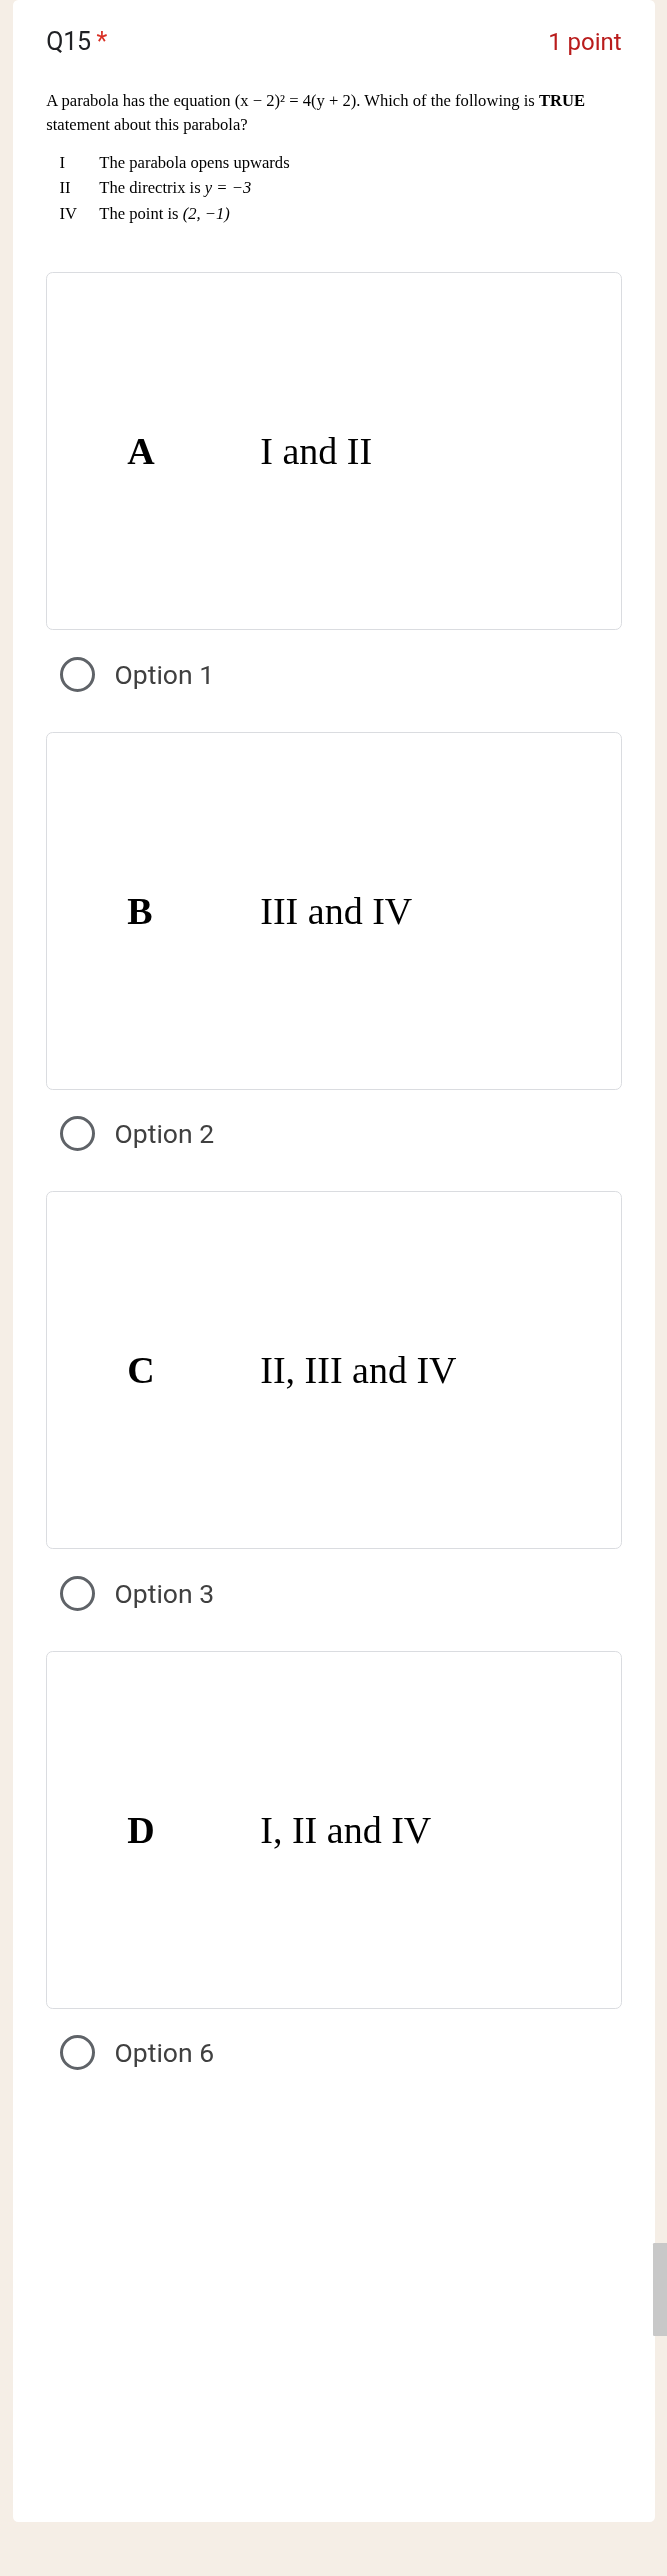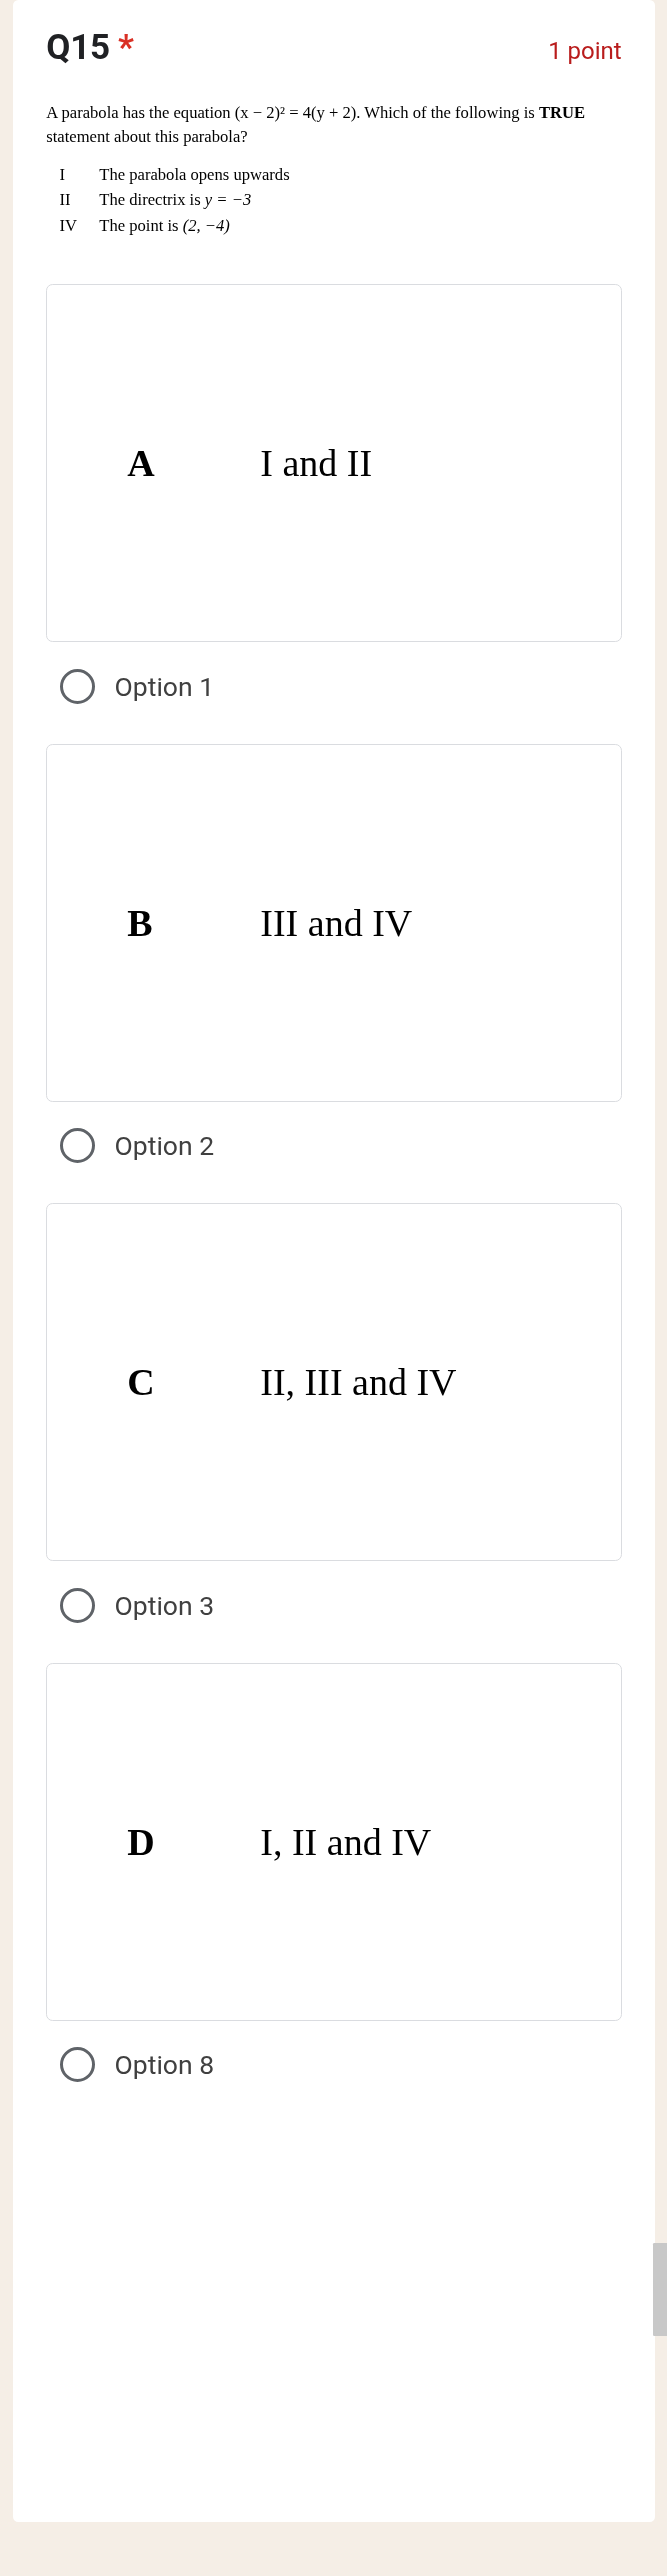--- a/index.html
+++ b/index.html
@@ -18,22 +18,22 @@
     min-height: 2522px;
     position: relative;
   }
   .q-header {
     display: flex;
     justify-content: space-between;
     align-items: baseline;
     margin-bottom: 33px;
   }
   .q-title {
-    font-size: 35px;
-    font-weight: 700;
+    font-size: 25px;
+    font-weight: 400;
     color: #202124;
     letter-spacing: -0.3px;
   }
   .q-title .req { color: #d93025; }
   .q-points {
     font-size: 24px;
     color: #b91c1c;
     font-weight: 400;
   }
   .stem {
@@ -125,21 +125,21 @@
         <tr>
       <td>I</td>
       <td>The parabola opens upwards</td>
     </tr>
     <tr>
       <td>II</td>
       <td><span>The directrix is  </span><i>y = −3</i></td>
     </tr>
     <tr>
       <td>IV</td>
-      <td><span>The point is </span><i>(2, −4)</i></td>
+      <td><span>The point is </span><i>(2, −1)</i></td>
     </tr>
   </tbody>
     </table>
 
   <div class="option-block">
     <div class="img-frame">
       <div class="img-letter">A</div>
       <div class="img-text">I and II</div>
     </div>
     <div class="radio-row">
@@ -170,20 +170,20 @@
     </div>
   </div>
 
   <div class="option-block">
     <div class="img-frame">
       <div class="img-letter">D</div>
       <div class="img-text">I, II and IV</div>
     </div>
     <div class="radio-row">
       <div class="radio-outer"></div>
-      <div class="radio-label">Option 8</div>
+      <div class="radio-label">Option 6</div>
     </div>
   </div>
 
 </div>
 
 <div class="scrollbar-track"></div>
 
 
 </body></html>

